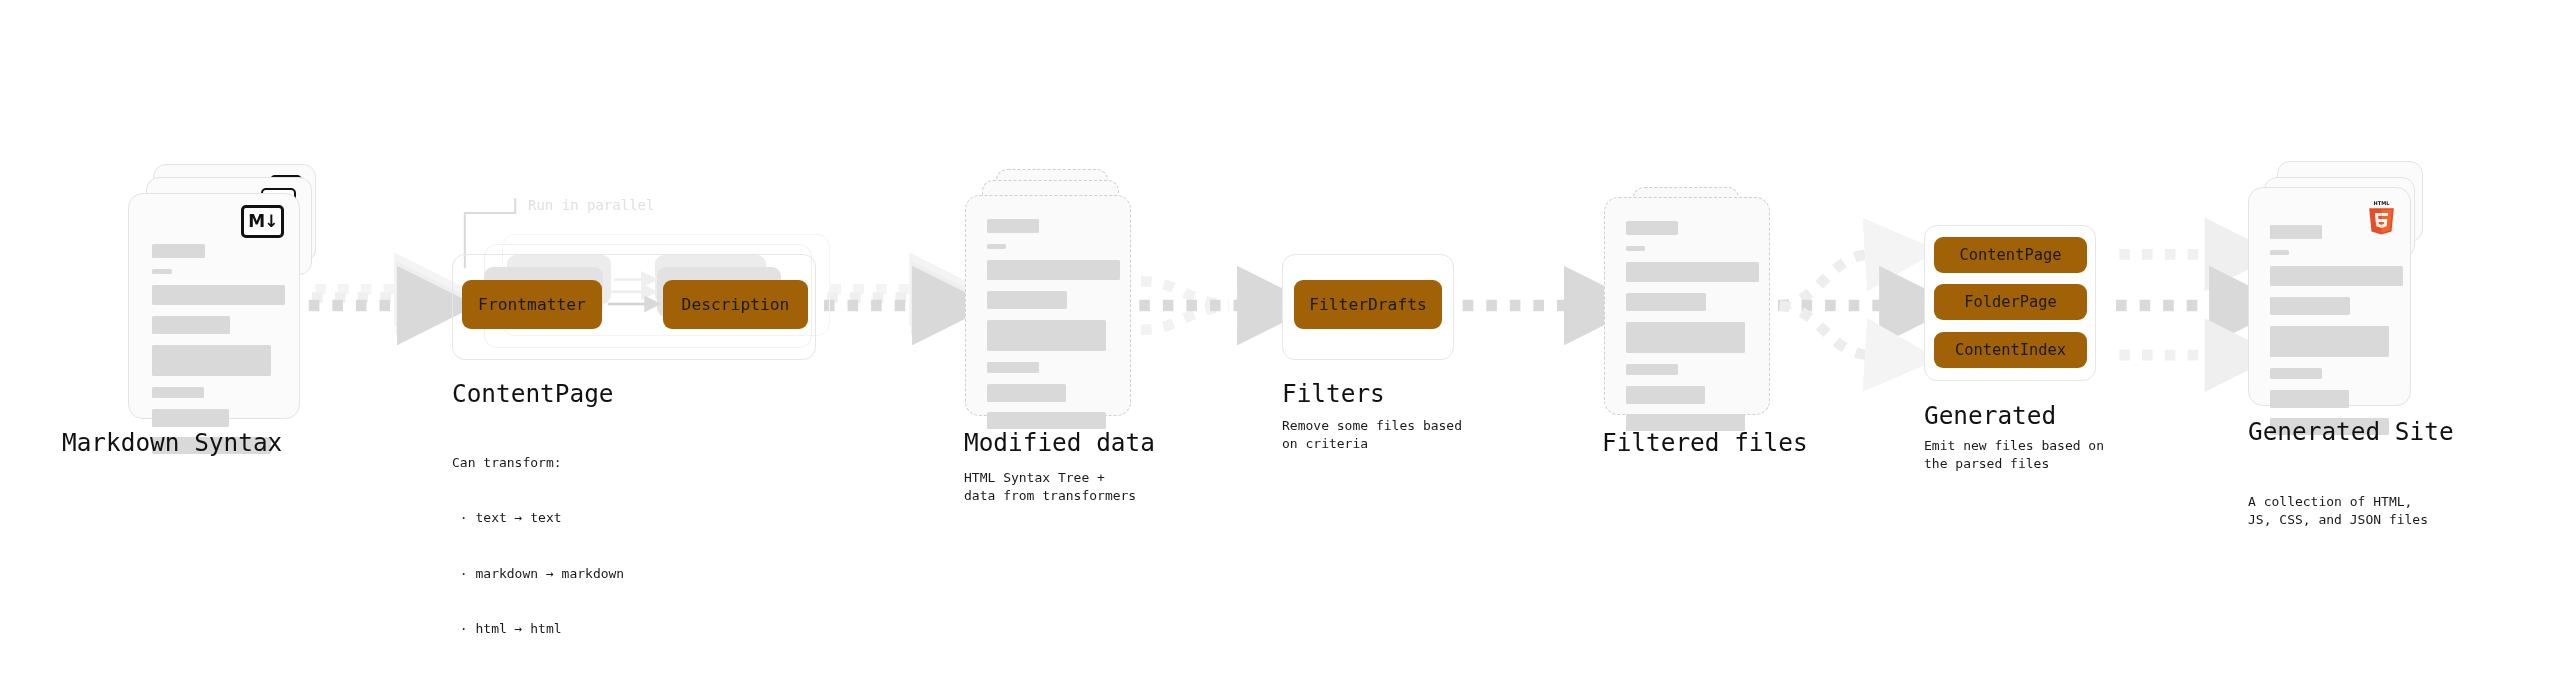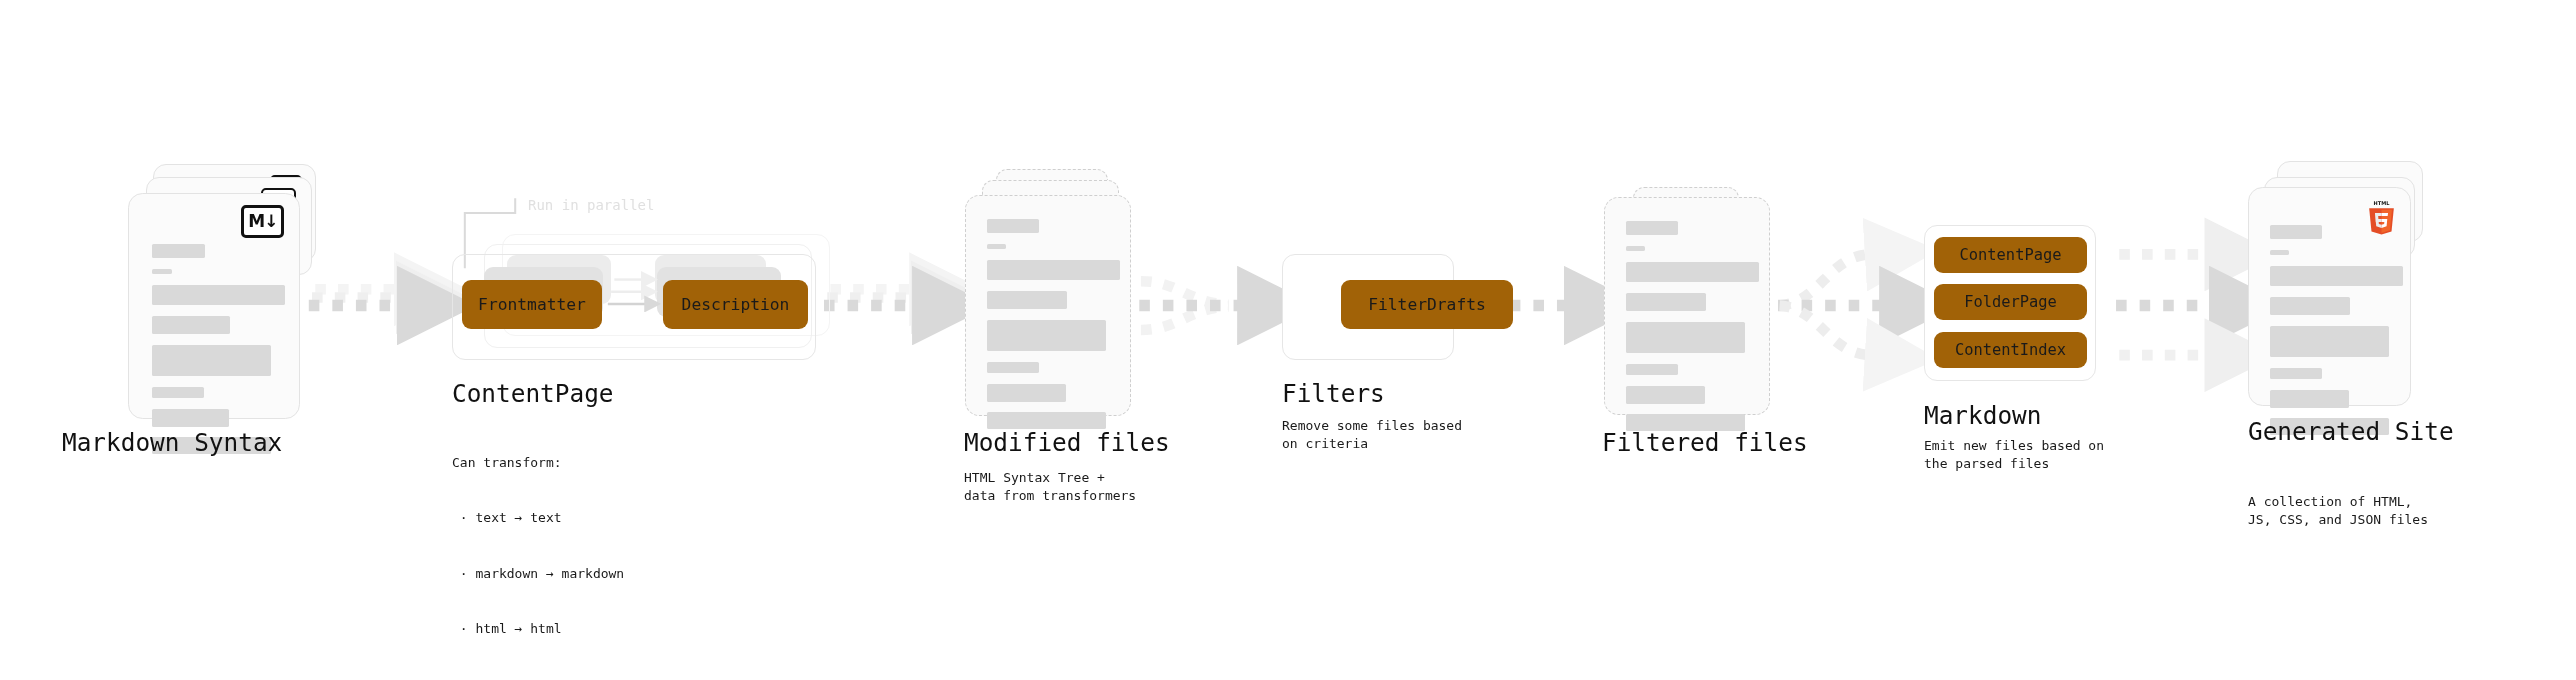--- a/index.html
+++ b/index.html
@@ -222,28 +222,28 @@
         <div class="bar" style="width:18.7px;height:5.7px;"></div>
         <div class="bar" style="width:133px;height:20.3px;"></div>
         <div class="bar" style="width:80px;height:18.7px;"></div>
         <div class="bar" style="width:119px;height:31px;"></div>
         <div class="bar" style="width:52px;height:11.4px;"></div>
         <div class="bar" style="width:79px;height:18px;"></div>
         <div class="bar" style="width:119px;height:16.3px;"></div>
       </div>
     </div>
 
-    <div class="title" style="left:964px;top:428px;">Modified files</div>
+    <div class="title" style="left:964px;top:428px;">Modified data</div>
     <div class="sub" style="left:964px;top:469px;">HTML Syntax Tree +
 data from transformers</div>
   </div>
 
   <div class="node">
     <div class="gbox solidbg" style="left:1282px;top:254px;width:172px;height:106px;"></div>
-    <div class="pill" style="left:1341px;top:280px;width:172px;height:49px;">FilterDrafts</div>
+    <div class="pill" style="left:1294px;top:280px;width:148px;height:49px;">FilterDrafts</div>
 
     <div class="title" style="left:1282px;top:379px;">Filters</div>
     <div class="sub" style="left:1282px;top:417px;">Remove some files based
 on criteria</div>
   </div>
 
   <div class="node">
     <div class="doc dashed" style="left:1633px;top:187px;width:106px;height:49px;border-radius:11.4px;"></div>
     <div class="doc dashed" style="left:1604px;top:197px;width:166px;height:218px;">
       <div class="bars" style="top:23px;left:21px;right:18px;">
@@ -259,21 +259,21 @@
     </div>
     <div class="title" style="left:1602px;top:428px;">Filtered files</div>
   </div>
 
   <div class="node">
     <div class="gbox solidbg" style="left:1924px;top:225px;width:172px;height:156px;"></div>
     <div class="pill" style="left:1934px;top:237px;width:153px;height:36px;font-size:15.4px;">ContentPage</div>
     <div class="pill" style="left:1934px;top:284px;width:153px;height:36px;font-size:15.4px;">FolderPage</div>
     <div class="pill" style="left:1934px;top:332px;width:153px;height:36px;font-size:15.4px;">ContentIndex</div>
 
-    <div class="title" style="left:1924px;top:401px;">Markdown</div>
+    <div class="title" style="left:1924px;top:401px;">Generated</div>
     <div class="sub" style="left:1924px;top:437px;">Emit new files based on
 the parsed files</div>
   </div>
 
   <div class="node">
 
     <div class="doc" style="left:2277px;top:161px;width:146px;height:81px;border-radius:13px;">
       <div class="badge-strip" style="right:18px;top:16.3px;width:29px;height:8.1px;background:#264de4;border-radius:0.8px;"></div>
     </div>
 

